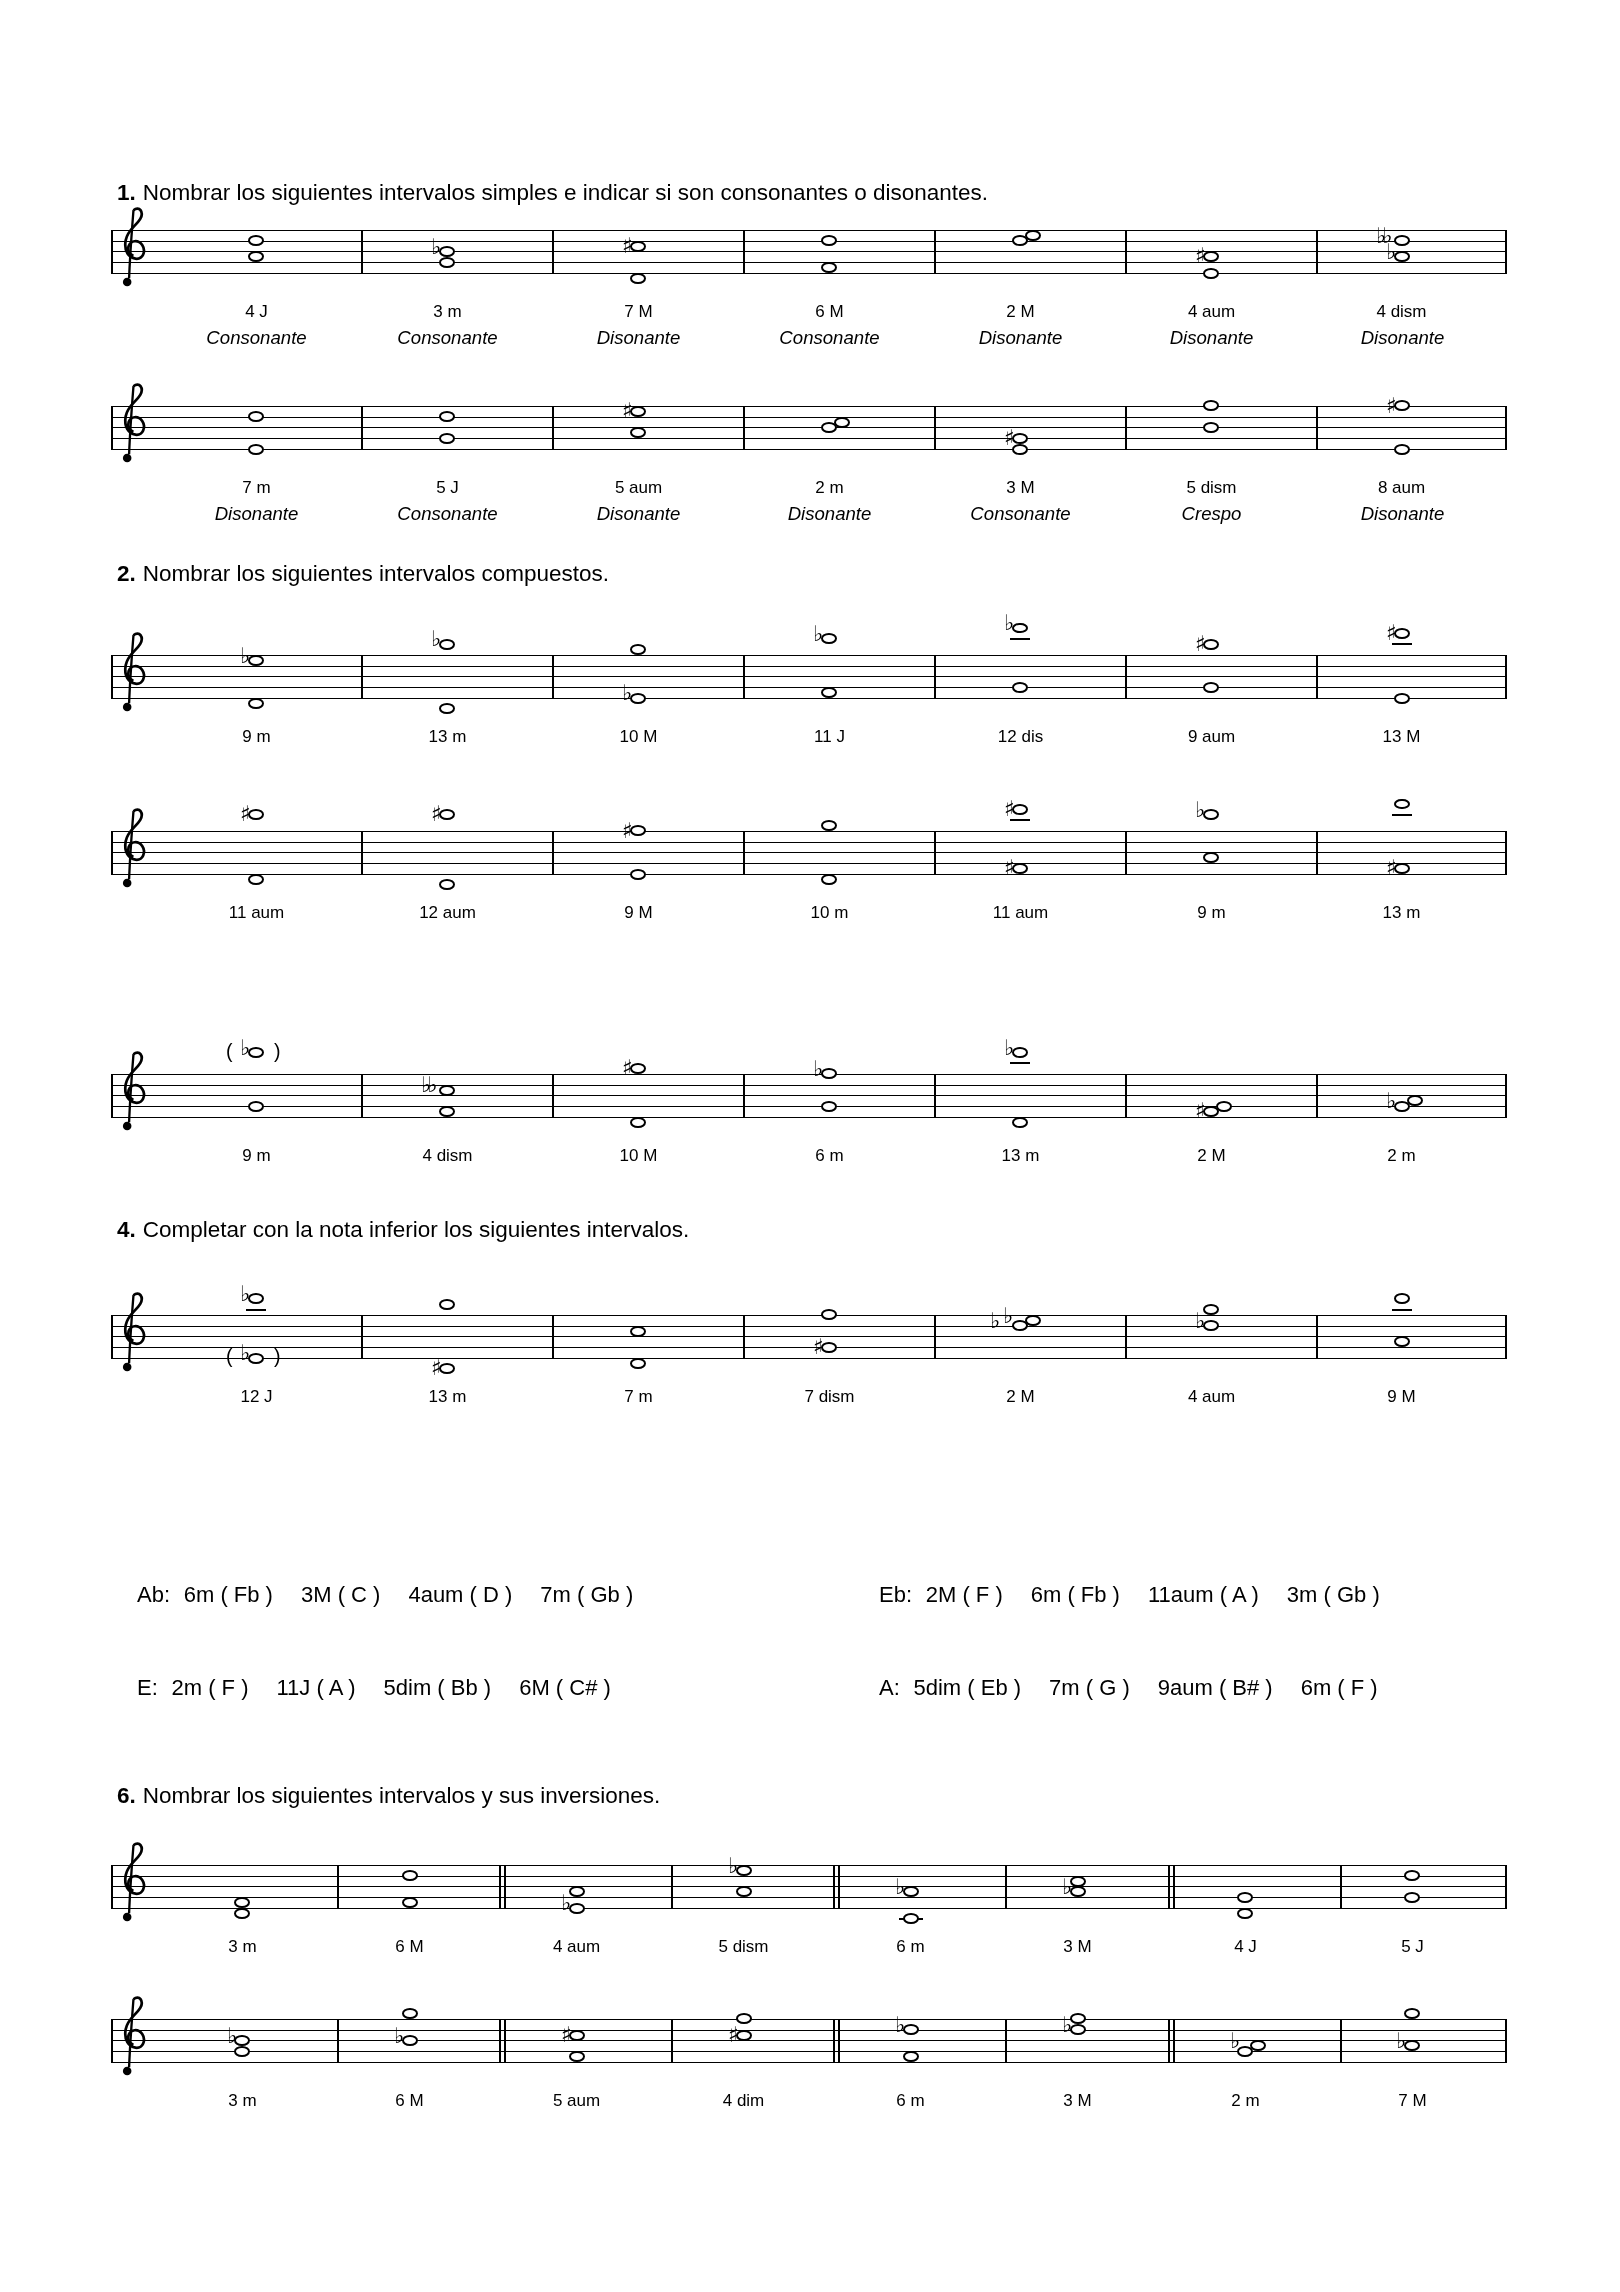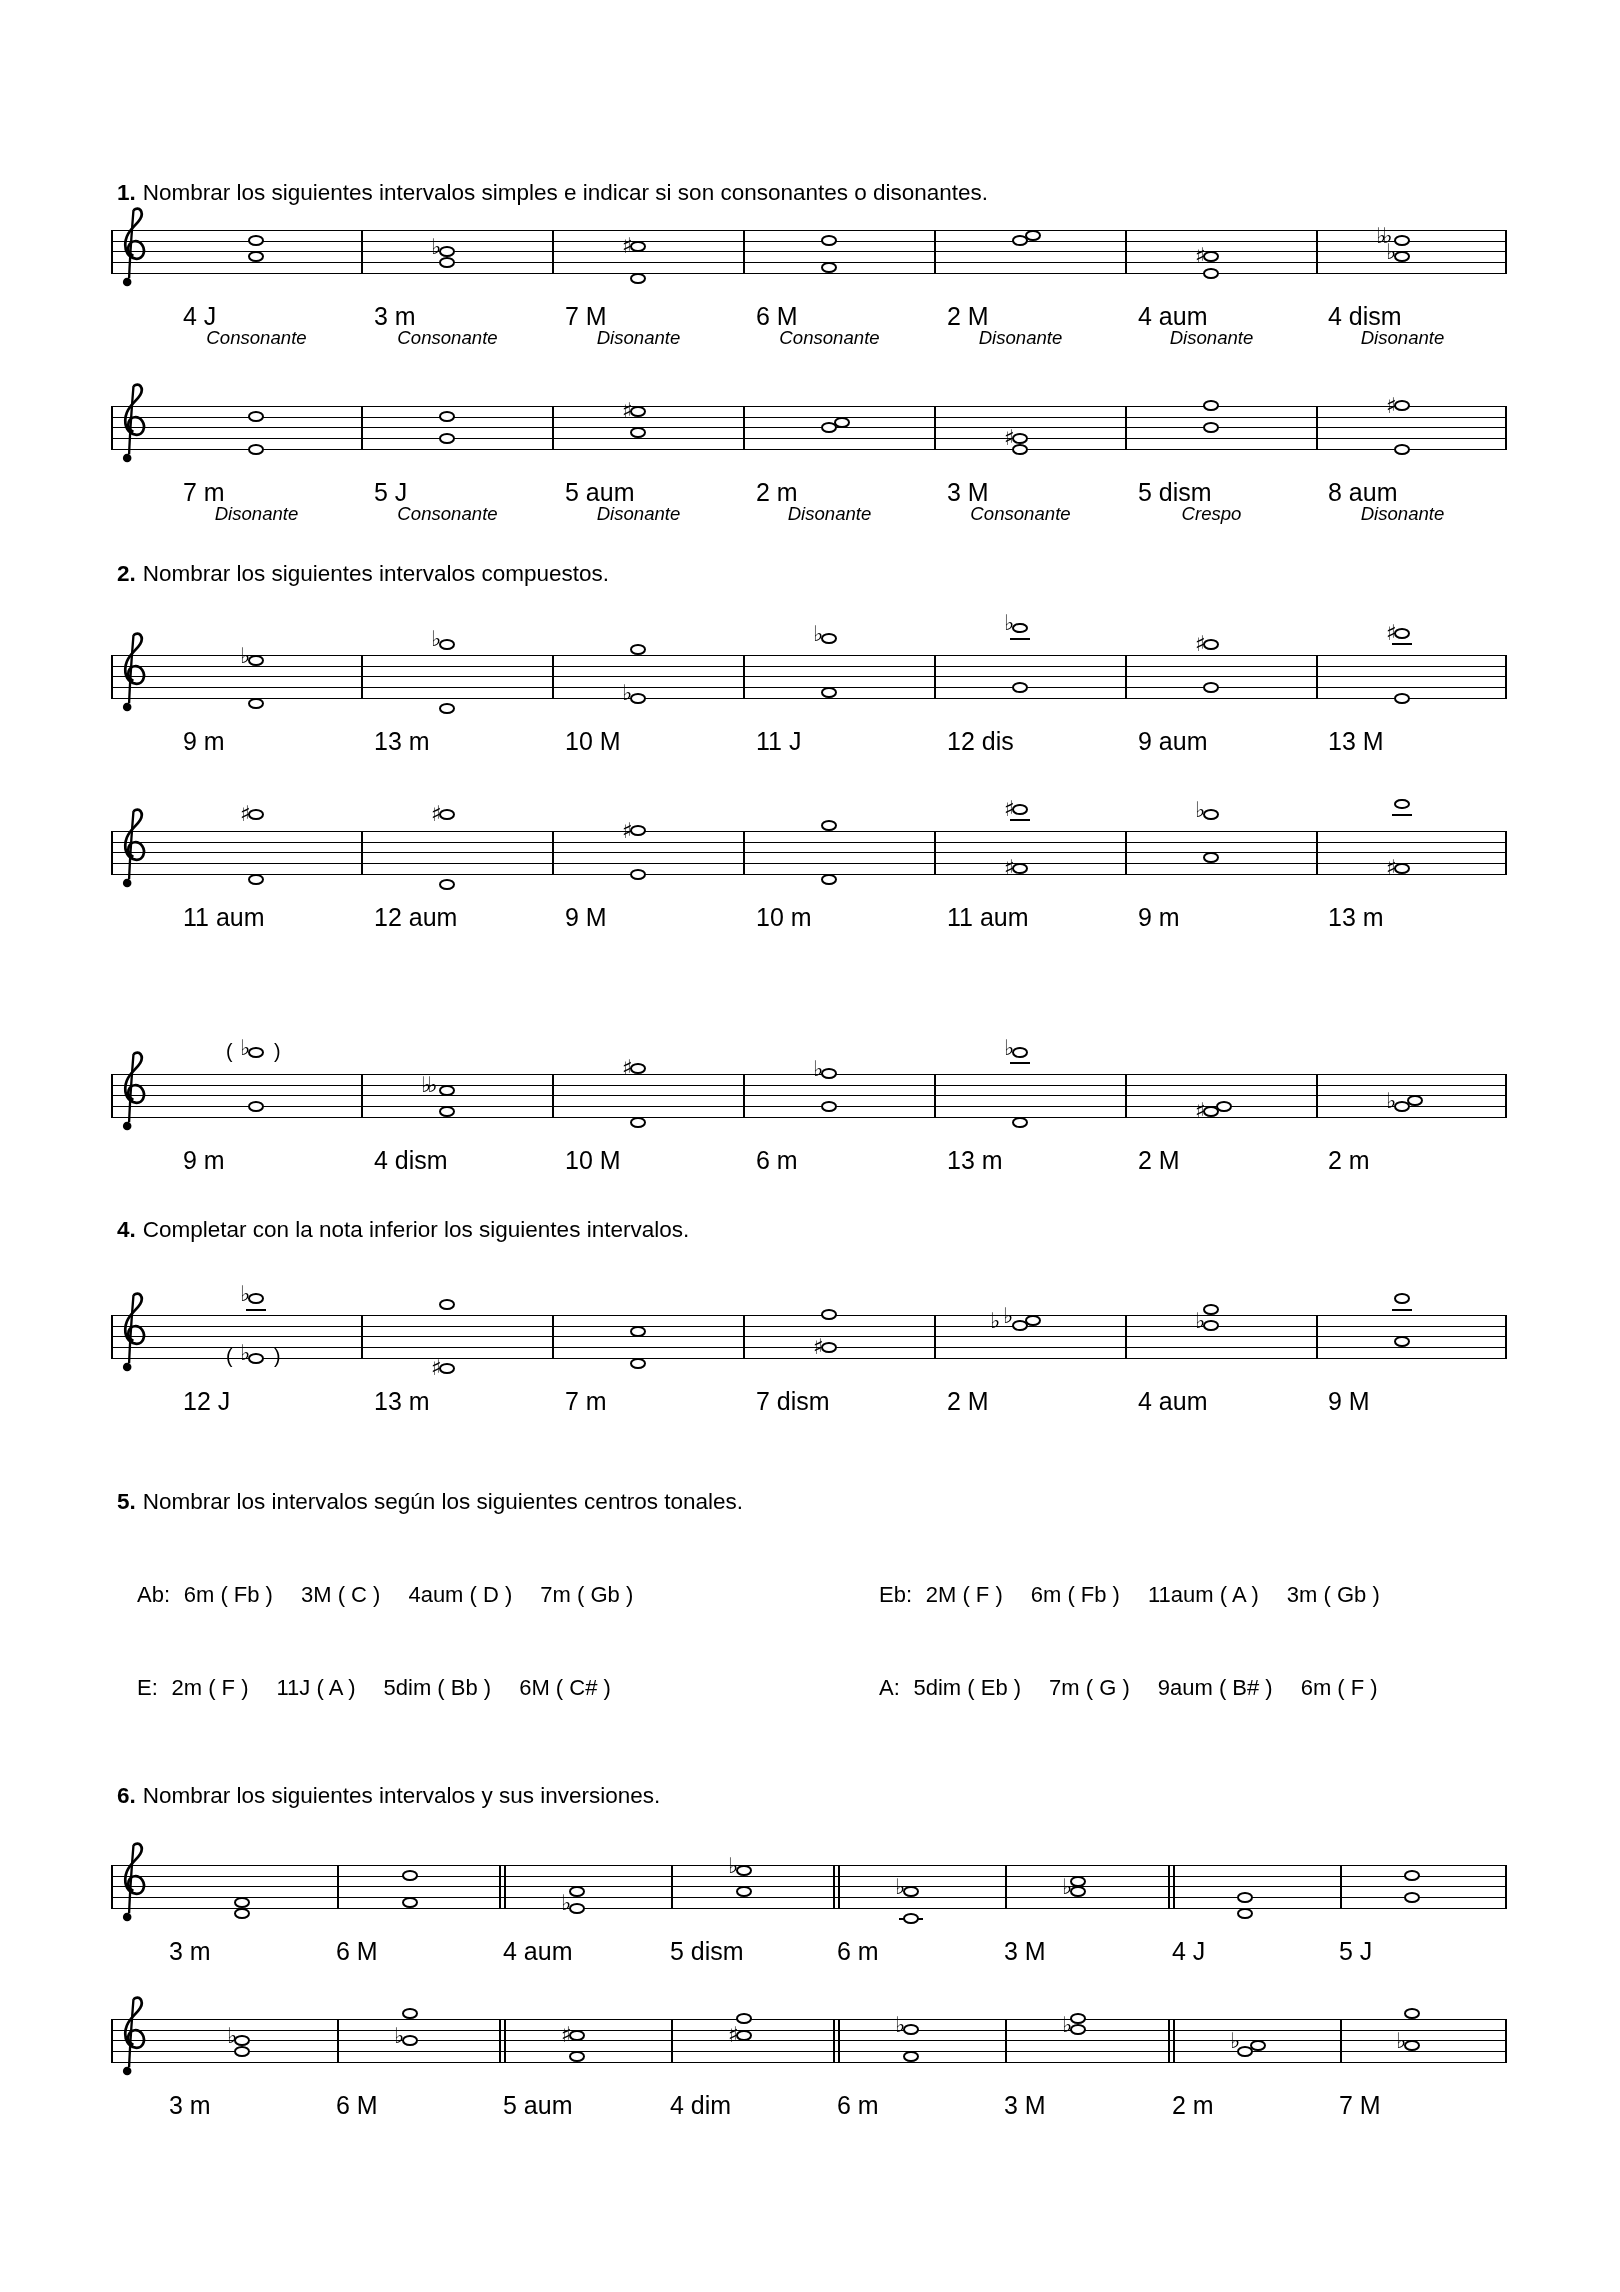--- a/index.html
+++ b/index.html
@@ -13,43 +13,40 @@
   .heading b{font-weight:bold;margin-right:6.9px}
   .staff-row{position:absolute;left:111px;width:1396px;height:196px}
   .sline{position:absolute;left:0;width:1396px;height:1.3px;background:#000}
   .barline{position:absolute;width:1.5px;height:44px;top:59px;background:#000}
   .note{position:absolute;width:15.7px;height:10.8px;border:2.5px solid #000;
         border-radius:50%;box-sizing:border-box;background:#fff}
   .acc{position:absolute;font-family:"DejaVu Sans",sans-serif;font-size:21.6px;line-height:1}
   .accbb{letter-spacing:-3.9px}
   .paren{position:absolute;font-size:19.6px;line-height:1}
   .ledger{position:absolute;height:1.6px;background:#000}
-  .mlabel{position:absolute;width:147px;font-size:25px;white-space:nowrap}
+  .mlabel{position:absolute;width:147px;text-align:center;font-size:17px;white-space:nowrap}
   .msub{position:absolute;width:157px;text-align:center;font-size:18.6px;font-style:italic;white-space:nowrap}
   .tonal-group{position:absolute;font-size:22px;white-space:nowrap}
   .tonal-key{margin-right:13.7px}
   .tonal-item{margin-right:28px}
   .footer{position:absolute;top:2195px;left:0;width:100%;text-align:center;font-size:22px}
 </style>
 </head>
 <body>
 
 <div class="page">
 
   <div class="heading" style="top:180px">
     <b>1.</b><span>Nombrar los siguientes intervalos simples e indicar si son consonantes o disonantes.</span>
   </div>
   <div class="heading" style="top:561px">
     <b>2.</b><span>Nombrar los siguientes intervalos compuestos.</span>
   </div>
   <div class="heading" style="top:1217px">
     <b>4.</b><span>Completar con la nota inferior los siguientes intervalos.</span>
-  </div>
-  <div class="heading" style="top:1489px">
-    <b>5.</b><span>Nombrar los intervalos según los siguientes centros tonales.</span>
   </div>
   <div class="heading" style="top:1783px">
     <b>6.</b><span>Nombrar los siguientes intervalos y sus inversiones.</span>
   </div>
 
   <div id="staves-container">
       <div class="staff-row" style="top: 171px;">
         <svg width="33" height="90" viewBox="0 0 34 92" style="position:absolute;left:4.9px;top:33px">
           <path d="M18 6 C24 1 29 8 25 15 C21 22 12 26 10 37 C8 48 13 55 20 56 C28 57 31 48 27 42 C23 36 15 37 13 43 C11.5 47.5 14 52 18 53" fill="none" stroke="#000" stroke-width="2.8"></path>
           <path d="M18 6 C16.5 25 14.5 50 13.5 76" fill="none" stroke="#000" stroke-width="2.4"></path>

